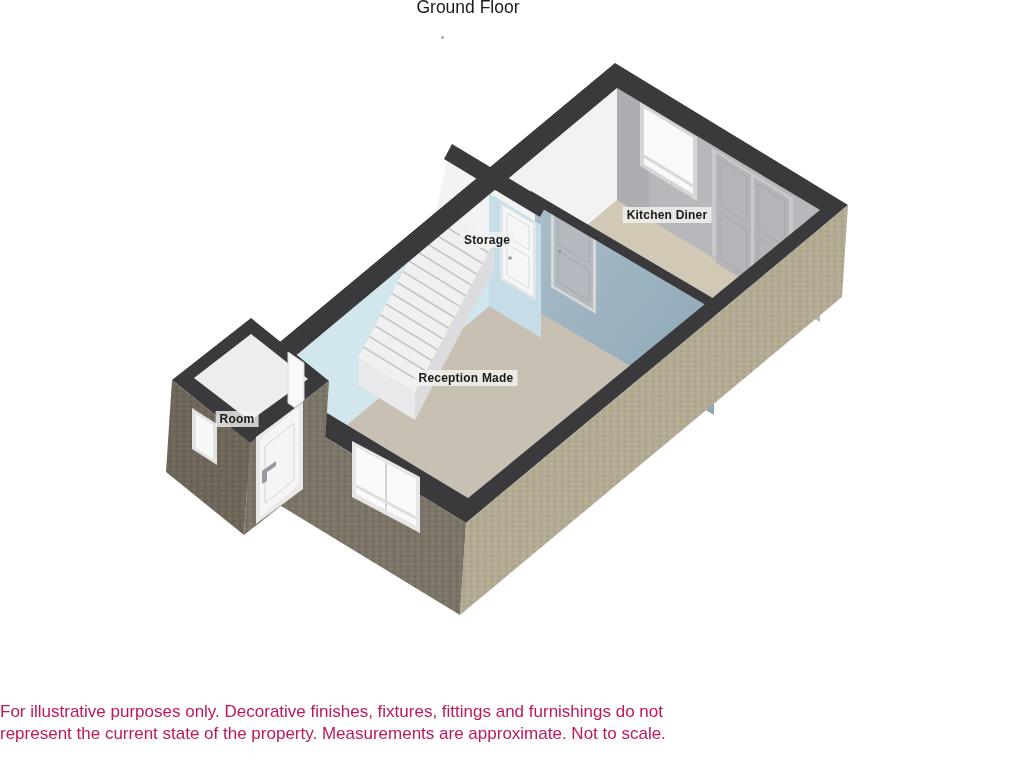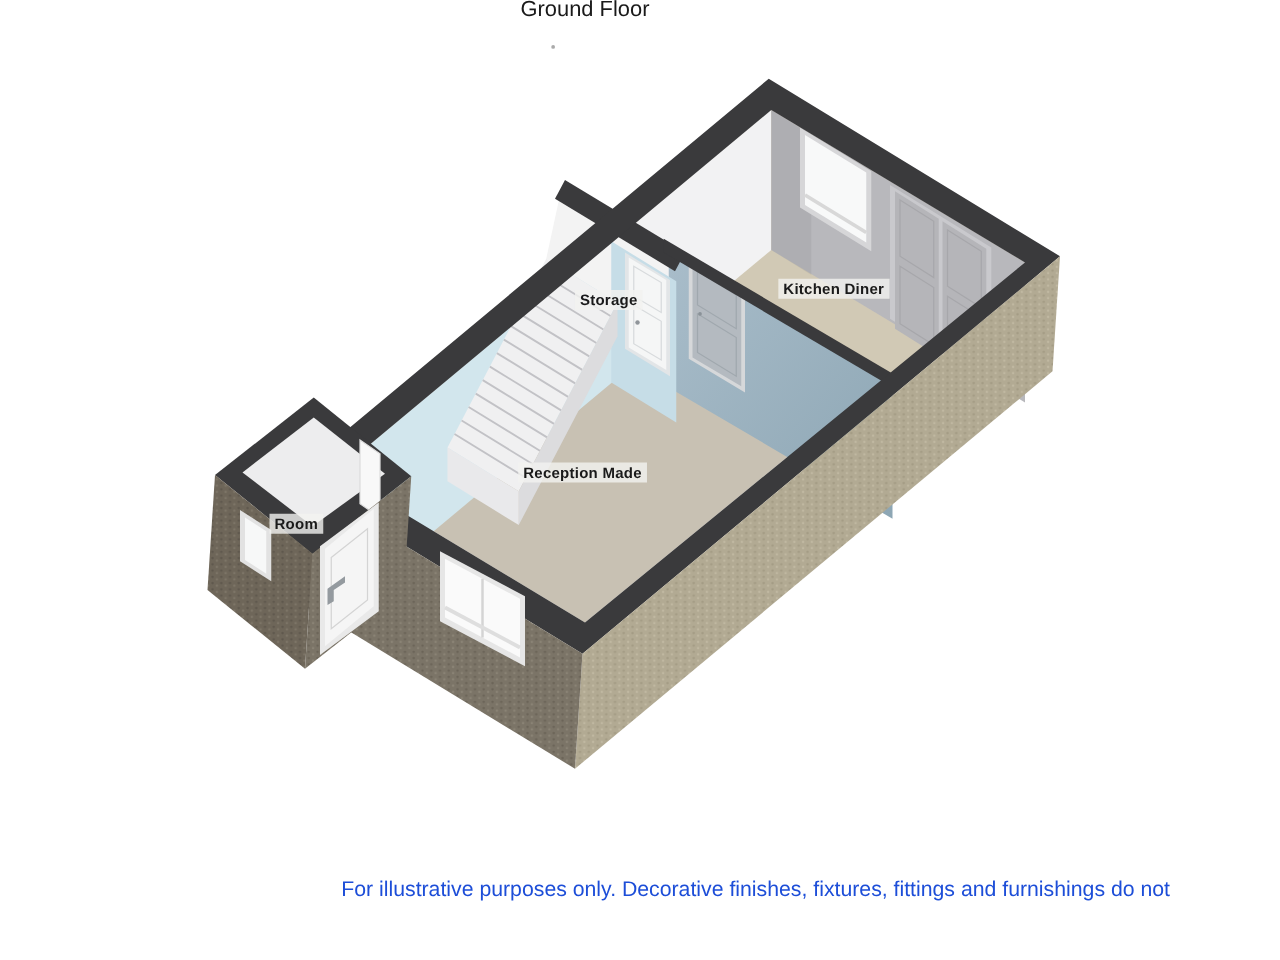--- a/index.html
+++ b/index.html
@@ -6,21 +6,21 @@
   .page{position:relative;width:936px;height:768px;background:#ffffff;overflow:hidden;
         font-family:"Liberation Sans", sans-serif;}
   .plan-title{position:absolute;left:0;right:0;top:-3px;text-align:center;
         font-size:17.5px;color:#1a1a1a;}
   .cursor-dot{position:absolute;left:441px;top:36px;width:3px;height:3px;border-radius:50%;
         background:#8e8e8e;opacity:.75;}
   .plan-svg{position:absolute;left:0;top:0;}
   .room-label{position:absolute;transform:translate(-50%,-50%);white-space:nowrap;
         font-size:12px;font-weight:700;color:#1a1a1a;letter-spacing:.2px;
         background:rgba(243,243,240,.8);padding:1px 4px;}
-  .footer{position:absolute;left:0;right:0;top:701px;text-align:right;color:#1d4ed8;
+  .footer{position:absolute;left:0;right:0;top:701px;text-align:left;color:#be185d;
         font-size:17px;line-height:22.4px;}
 </style>
 </head>
 <body>
 
 <div class="page">
 
   <div class="plan-title">Ground Floor</div>
   <div class="cursor-dot"></div>
 
@@ -141,21 +141,22 @@
       <g>
         <polygon points="256,437 303,402 303,489 256,524" fill="#e9e9e9"></polygon>
         <polygon points="260,439 299,407 299,485 260,517" fill="#f5f5f5"></polygon>
         <polygon points="265,446 294,423 294,480 265,503" fill="none" stroke="#d4d4d4" stroke-width="1"></polygon>
         <polygon points="262,471 276,461 276,466 267,472 267,481 262,484" fill="#949a9f"></polygon>
       </g>
     </g>
   </svg>
 
   <div class="room-label" style="left:487px;top:240px">Storage</div>
-  <div class="room-label" style="left:667px;top:231px">Kitchen Diner</div>
+  <div class="room-label" style="left:667px;top:215px">Kitchen Diner</div>
   <div class="room-label" style="left:466px;top:378px">Reception Made</div>
   <div class="room-label" style="left:237px;top:419px">Room</div>
 
   <div class="footer">
     <div>For illustrative purposes only. Decorative finishes, fixtures, fittings and furnishings do not</div>
+    <div>represent the current state of the property. Measurements are approximate. Not to scale.</div>
   </div>
 
 </div>
 
 </body></html>

